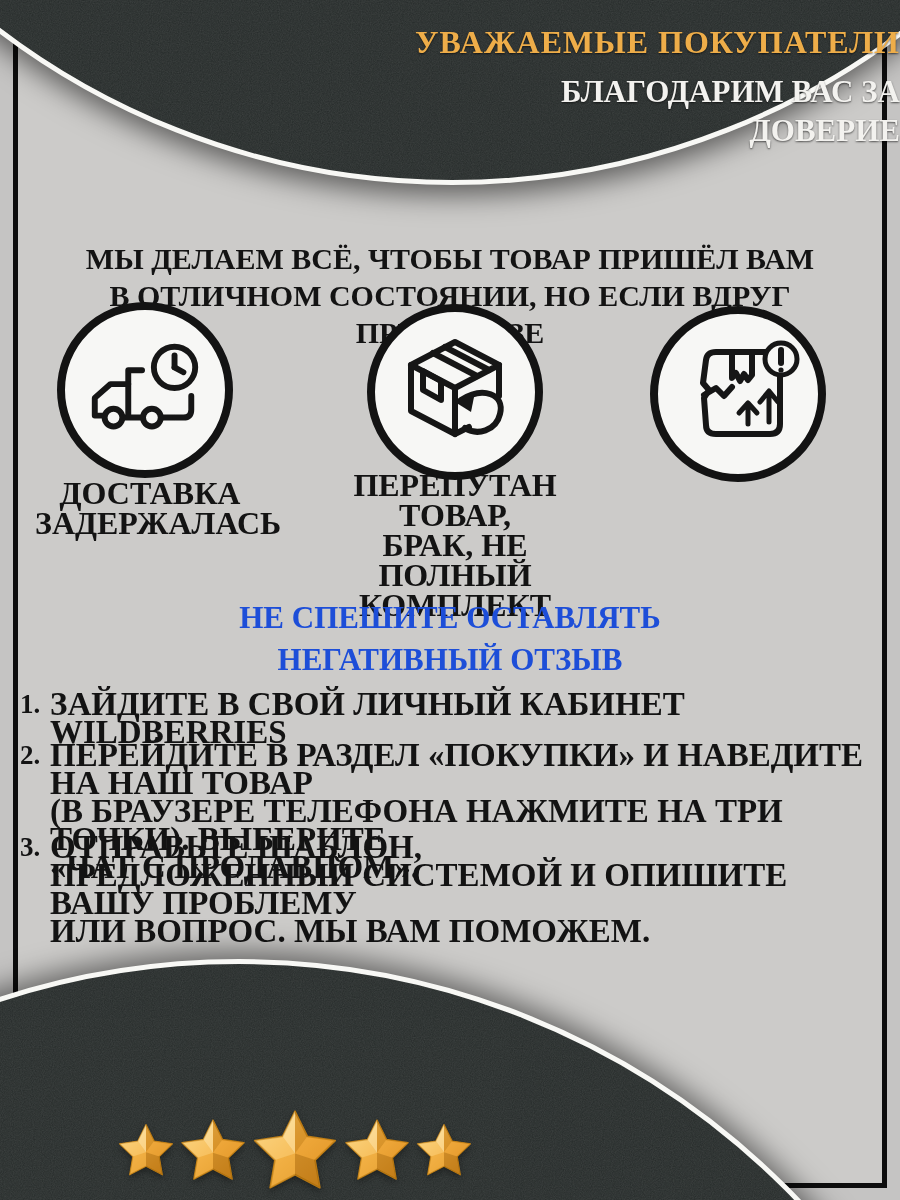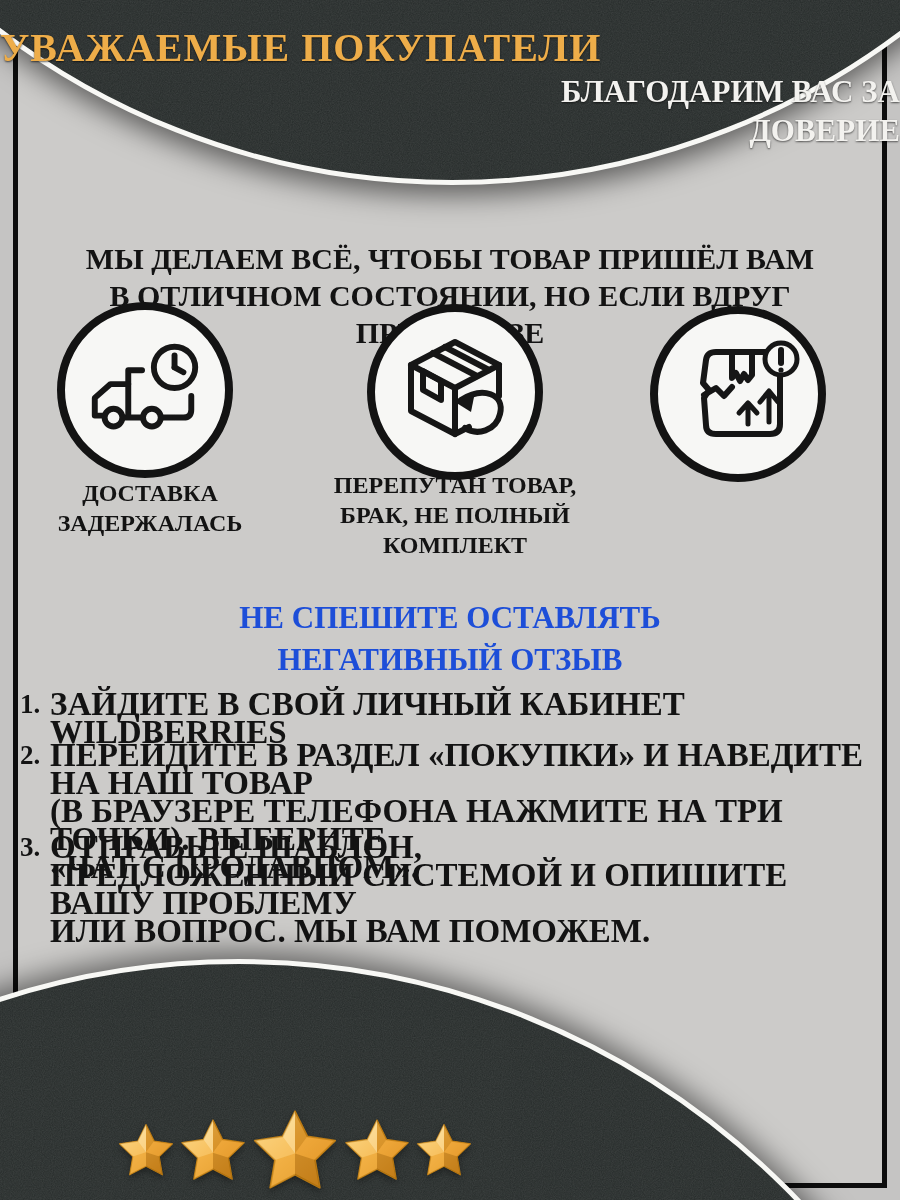--- a/index.html
+++ b/index.html
@@ -20,43 +20,43 @@
   }
   .arc-top{left:-299px;top:-1317px;width:1502px;height:1502px;
     box-shadow:0 10px 28px rgba(0,0,0,.55);}
   .arc-bottom{left:-537px;top:959px;width:1552px;height:1552px;
     box-shadow:0 -8px 28px rgba(0,0,0,.5);}
   .noise{position:absolute;left:0;width:100%;opacity:.55;}
   .noise-top{top:1240px;height:262px;}
   .noise-bottom{top:0;height:260px;}
   
   .gold-title{
-    position:absolute;left:0;right:0;top:24px;text-align:left;z-index:4;
-    font-size:40px;letter-spacing:1px;color:#eead49;
+    position:absolute;left:0;right:0;top:24px;text-align:right;z-index:4;
+    font-size:32px;letter-spacing:1px;color:#eead49;
     text-shadow:0 1px 2px rgba(0,0,0,.6);
   }
   .header-sub{
     position:absolute;left:0;right:0;top:72px;text-align:right;z-index:4;
     font-size:31px;line-height:39px;color:#f3f2ef;white-space:pre-line;
     text-shadow:0 1px 2px rgba(0,0,0,.6);
   }
   
   .intro{
     position:absolute;left:0;right:0;top:196px;text-align:center;z-index:2;
     font-size:30px;line-height:37px;color:#131313;white-space:pre-line;margin-top:44px;
   }
   .icon-circle{
     position:absolute;width:176px;height:176px;border-radius:50%;z-index:2;
     background:#f7f7f5;border:8px solid #131313;box-sizing:border-box;
     display:flex;align-items:center;justify-content:center;
   }
   .ic1{left:57px;top:302px;} .ic2{left:367px;top:304px;} .ic3{left:650px;top:306px;}
   .issue-label{
     position:absolute;text-align:center;z-index:2;
-    font-size:24px;line-height:30px;color:#131313;white-space:pre-line;
+    font-size:32px;line-height:30px;color:#131313;white-space:pre-line;
   }
   .il1{left:35px;width:230px;top:478px;}
   .il2{left:330px;width:250px;top:470px;}
   .il3{left:615px;width:250px;top:481px;}
   .warning{
     position:absolute;left:0;right:0;top:597px;text-align:center;z-index:2;
     font-size:31px;line-height:42px;color:#1d4ed8;white-space:pre-line;
   }
   .step{position:absolute;left:20px;width:848px;z-index:2;color:#131313;}
   .st1{top:690px;} .st2{top:741px;} .st3{top:833px;}

